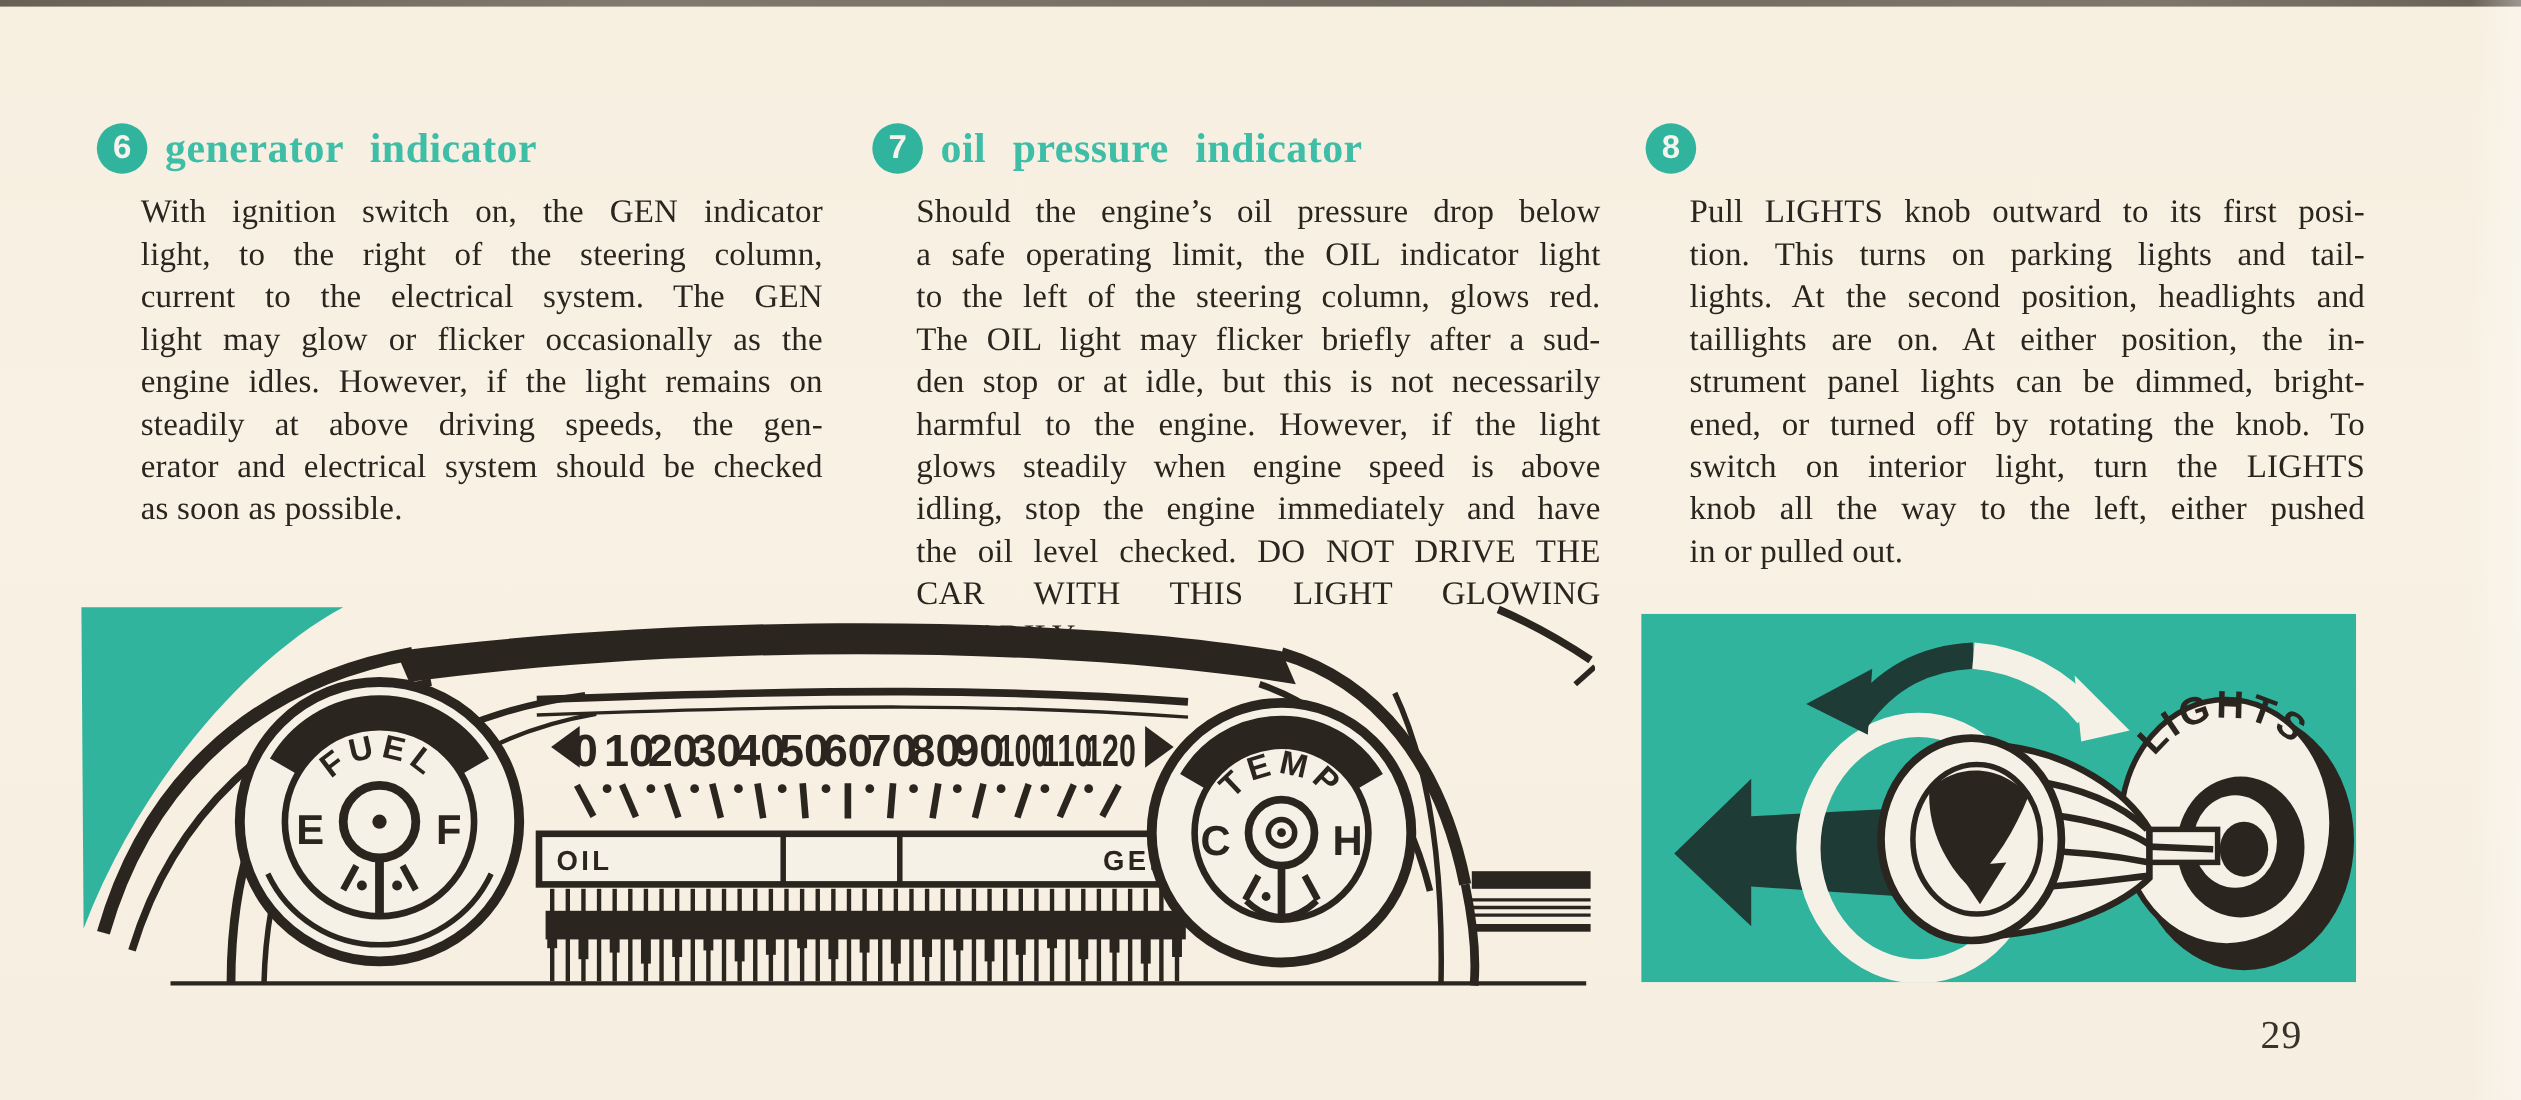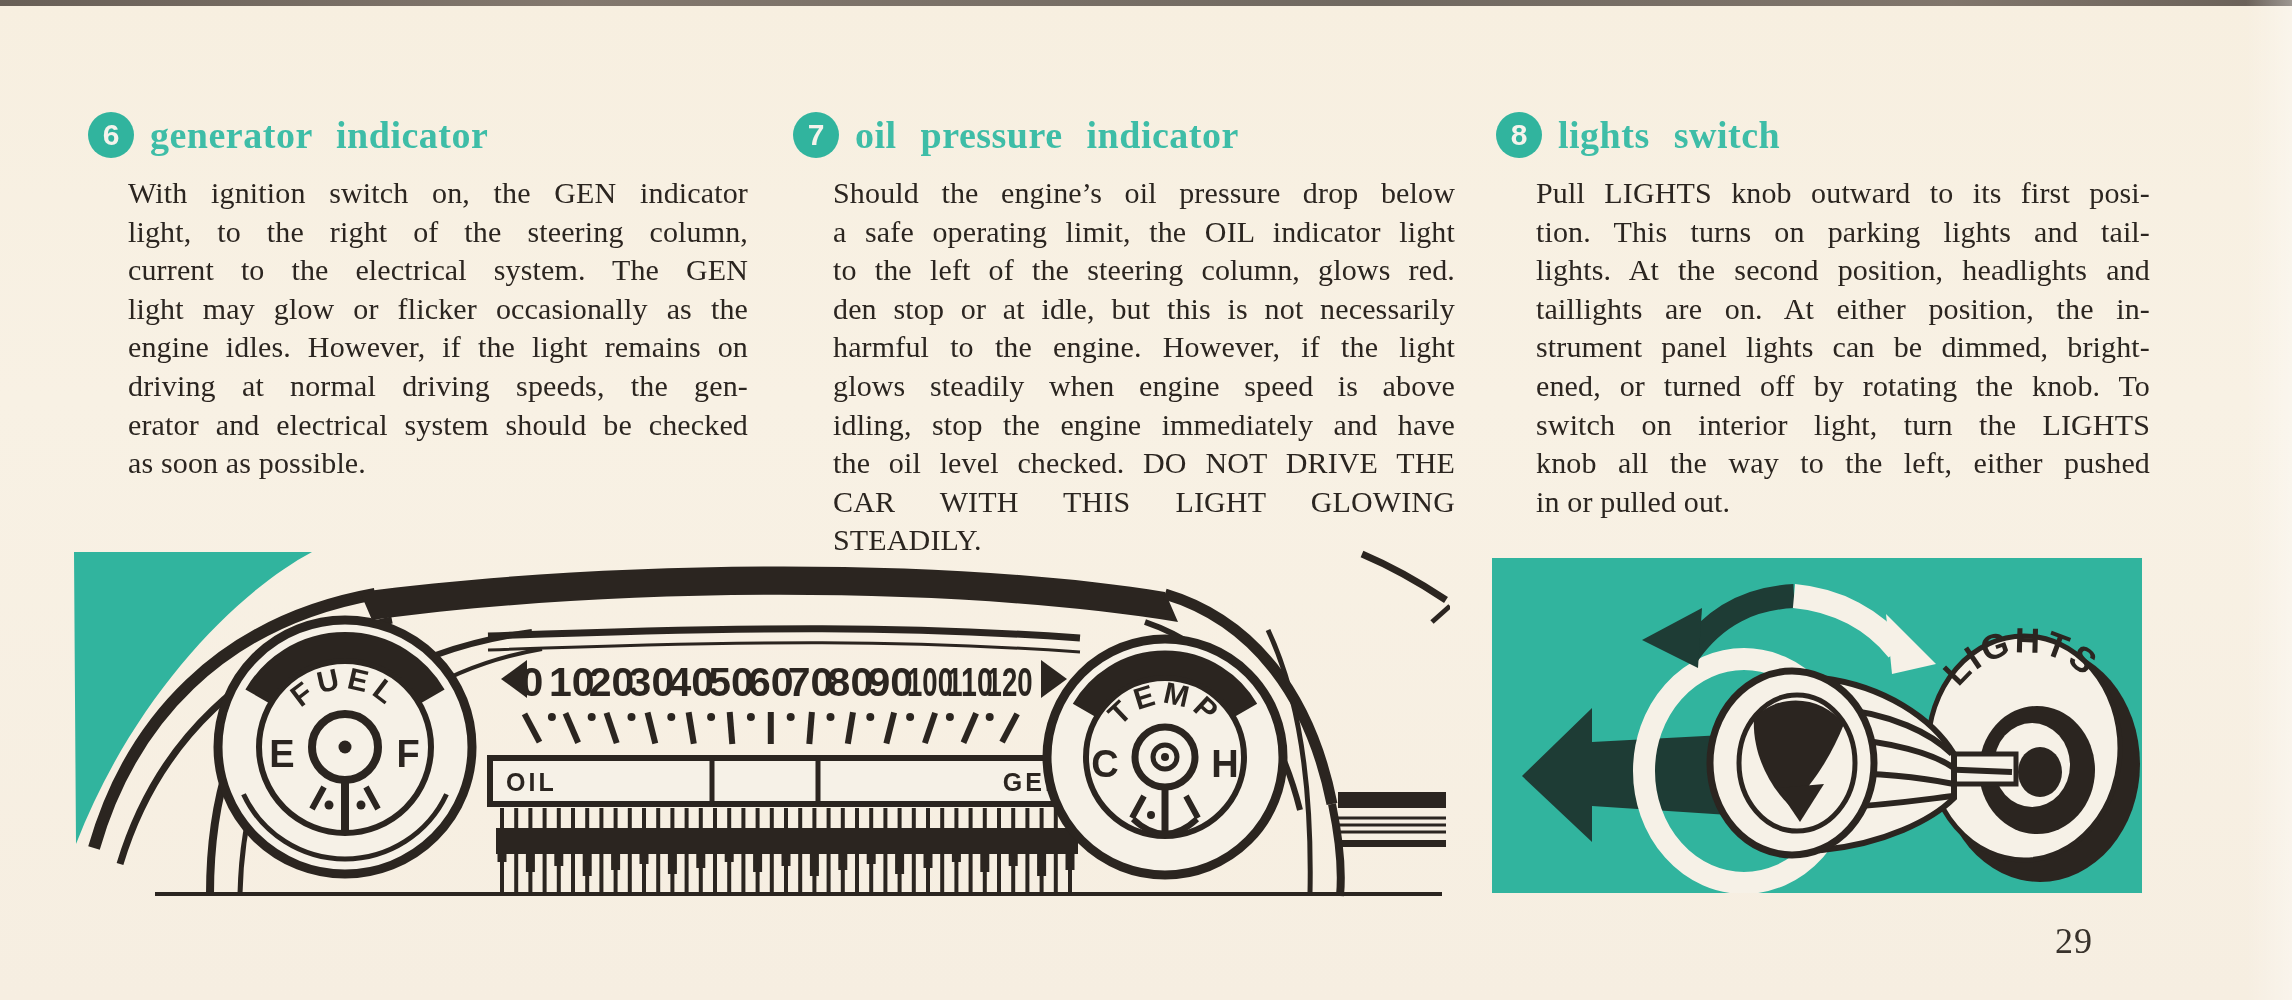--- a/index.html
+++ b/index.html
@@ -73,49 +73,49 @@
     <div class="heading">
       <span class="badge">6</span>
       <h2 class="title">generator indicator</h2>
     </div>
     <div class="body">
         <div class="text-line">With ignition switch on, the GEN indicator</div>
         <div class="text-line">light, to the right of the steering column,</div>
         <div class="text-line">current to the electrical system. The GEN</div>
         <div class="text-line">light may glow or flicker occasionally as the</div>
         <div class="text-line">engine idles. However, if the light remains on</div>
-        <div class="text-line">driving at normal driving speeds, the gen-</div>
+        <div class="text-line">steadily at above driving speeds, the gen-</div>
         <div class="text-line">erator and electrical system should be checked</div>
         <div class="text-line last">as soon as possible.</div>
       </div>
   </section>
 
   <section class="col" style="left:793px;width:662px">
     <div class="heading">
       <span class="badge">7</span>
       <h2 class="title">oil pressure indicator</h2>
     </div>
     <div class="body">
         <div class="text-line">Should the engine’s oil pressure drop below</div>
         <div class="text-line">a safe operating limit, the OIL indicator light</div>
         <div class="text-line">to the left of the steering column, glows red.</div>
+        <div class="text-line">The OIL light may flicker briefly after a sud-</div>
         <div class="text-line">den stop or at idle, but this is not necessarily</div>
         <div class="text-line">harmful to the engine. However, if the light</div>
         <div class="text-line">glows steadily when engine speed is above</div>
         <div class="text-line">idling, stop the engine immediately and have</div>
         <div class="text-line">the oil level checked. DO NOT DRIVE THE</div>
         <div class="text-line">CAR WITH THIS LIGHT GLOWING</div>
         <div class="text-line last">STEADILY.</div>
       </div>
   </section>
 
   <section class="col" style="left:1496px;width:654px">
     <div class="heading">
       <span class="badge">8</span>
-      <h2 class="title">lights switch</h2>
     </div>
     <div class="body">
         <div class="text-line">Pull LIGHTS knob outward to its first posi-</div>
         <div class="text-line">tion. This turns on parking lights and tail-</div>
         <div class="text-line">lights. At the second position, headlights and</div>
         <div class="text-line">taillights are on. At either position, the in-</div>
         <div class="text-line">strument panel lights can be dimmed, bright-</div>
         <div class="text-line">ened, or turned off by rotating the knob. To</div>
         <div class="text-line">switch on interior light, turn the LIGHTS</div>
         <div class="text-line">knob all the way to the left, either pushed</div>

